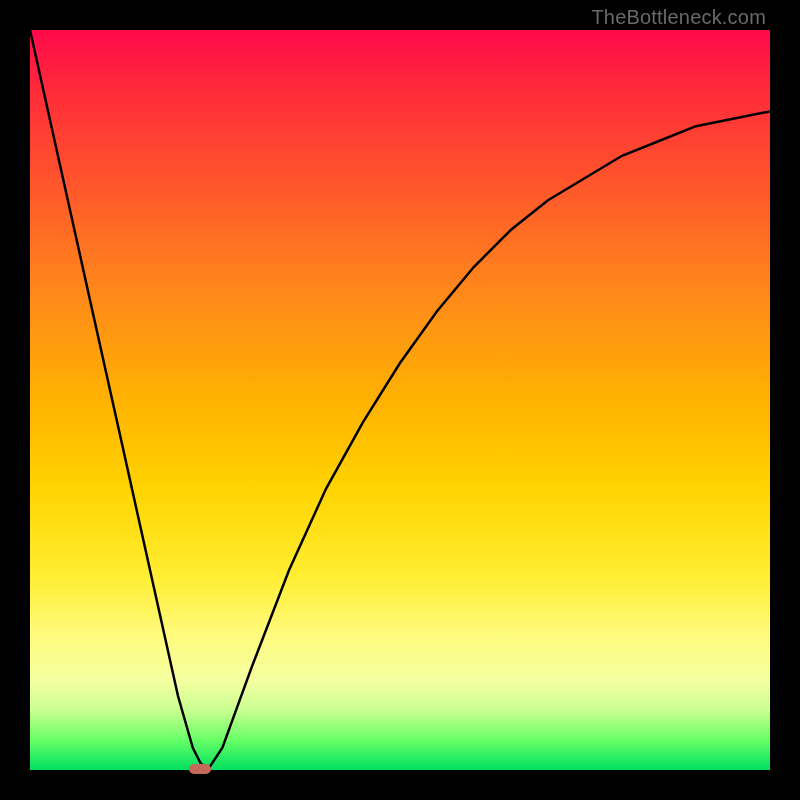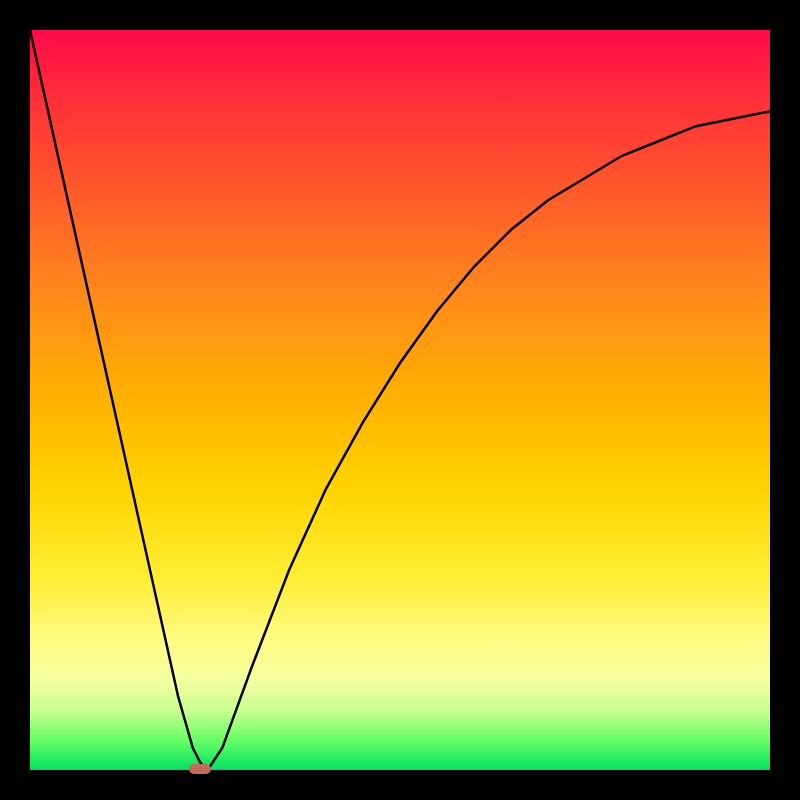--- a/index.html
+++ b/index.html
@@ -33,19 +33,20 @@
     width:22px;height:10px;border-radius:5px;
     background:#c46a5a;
   }
 </style>
 </head>
 <body>
 
 <div class="frame">
   <div class="plot"></div>
 
+  <div class="watermark">TheBottleneck.com</div>
 
   <svg class="curve" viewBox="0 0 740 740" preserveAspectRatio="none">
     <path fill="none" stroke="#000" stroke-width="2.5" d="M0.0 0.0 L29.6 133.2 L59.2 266.4 L88.8 399.6 L118.4 532.8 L148.0 666.0 L162.8 717.8 L170.2 732.6 L177.6 740.0 L192.4 717.8 L222.0 636.4 L259.0 540.2 L296.0 458.8 L333.0 392.2 L370.0 333.0 L407.0 281.2 L444.0 236.8 L481.0 199.8 L518.0 170.2 L555.0 148.0 L592.0 125.8 L629.0 111.0 L666.0 96.2 L703.0 88.8 L740.0 81.4 " id="curvePath"></path>
   </svg>
 
   <div class="marker" id="marker" style="left: 189.2px; top: 764px;"></div>
 </div>
 
 </body></html>

